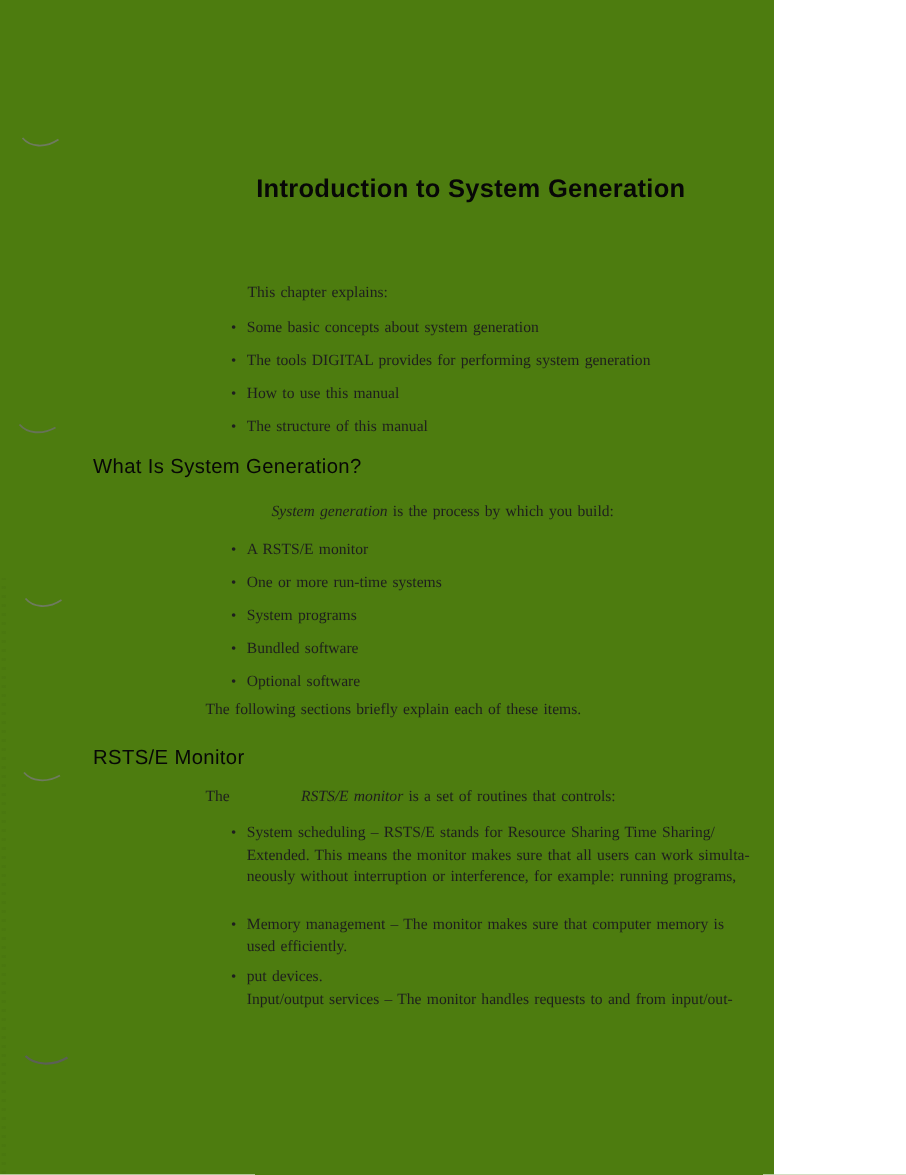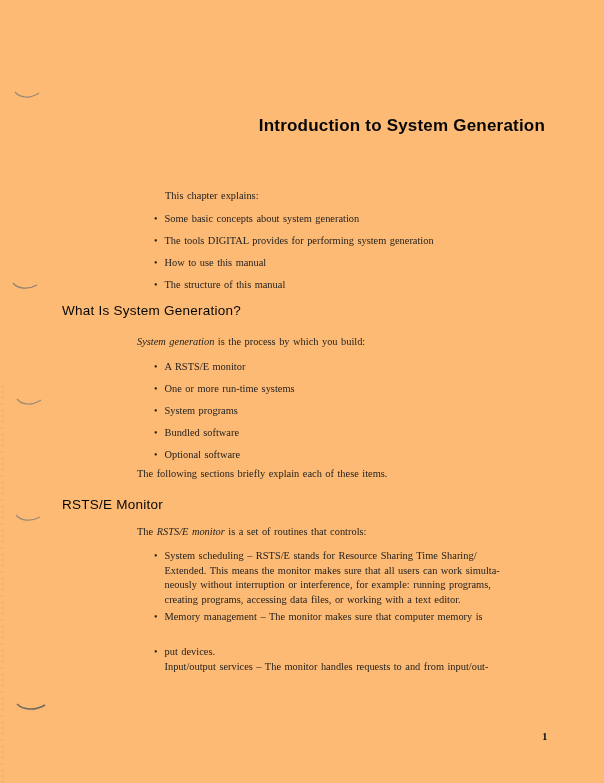--- a/index.html
+++ b/index.html
@@ -2,23 +2,23 @@
 <html><head>
 <meta charset="utf-8">
 <style>
   html, body {
     margin: 0;
     padding: 0;
     background: #ffffff;
   }
   .page {
     position: relative;
-    width: 604px;
+    width: 516px;
     height: 783px;
-    background: #fdba74;
+    background: #4d7c0f;
     overflow: hidden;
     font-family: "Liberation Serif", "DejaVu Serif", serif;
     color: #1e1e1e;
   }
 
   
   .doc-title {
     position: absolute;
     top: 116px;
     right: 59px;
@@ -50,21 +50,21 @@
     font-size: 10.4px;
     line-height: 13px;
     word-spacing: 0.9px;
     white-space: nowrap;
   }
   .lead   { left: 137px; }
   .lead-intro { top: 189px; margin-left: 28px; }
   .lead-s1    { top: 335px; }
   .lead-s2    { top: 525px; }
   .closing    { left: 137px; top: 467px; }
-  .it { font-style: italic; }
+  .it { font-style: italic; margin-left: 44px; }
 
   
   .li {
     position: absolute;
     left: 154px;
     display: flex;
     gap: 7px;
     align-items: flex-start;
   }
   .b {
@@ -201,27 +201,27 @@
   <h2 class="sec-heading h-s2">RSTS/E Monitor</h2>
 
   <div class="bodytext lead lead-s2"><span>The </span><span class="it">RSTS/E monitor</span><span> is a set of routines that controls:</span></div>
 
   <div class="li m0">
     <span class="b">•</span>
     <div class="lines">
       <div>System scheduling – RSTS/E stands for Resource Sharing Time Sharing/</div>
       <div>Extended. This means the monitor makes sure that all users can work simulta-</div>
       <div>neously without interruption or interference, for example: running programs,</div>
-      <div>creating programs, accessing data files, or working with a text editor.</div>
     </div>
   </div>
   <div class="li m1">
     <span class="b">•</span>
     <div class="lines">
       <div>Memory management – The monitor makes sure that computer memory is</div>
+      <div>used efficiently.</div>
     </div>
   </div>
   <div class="li m2">
     <span class="b">•</span>
     <div class="lines">
       <div>put devices.</div>
       <div>Input/output services – The monitor handles requests to and from input/out-</div>
     </div>
   </div>
 

